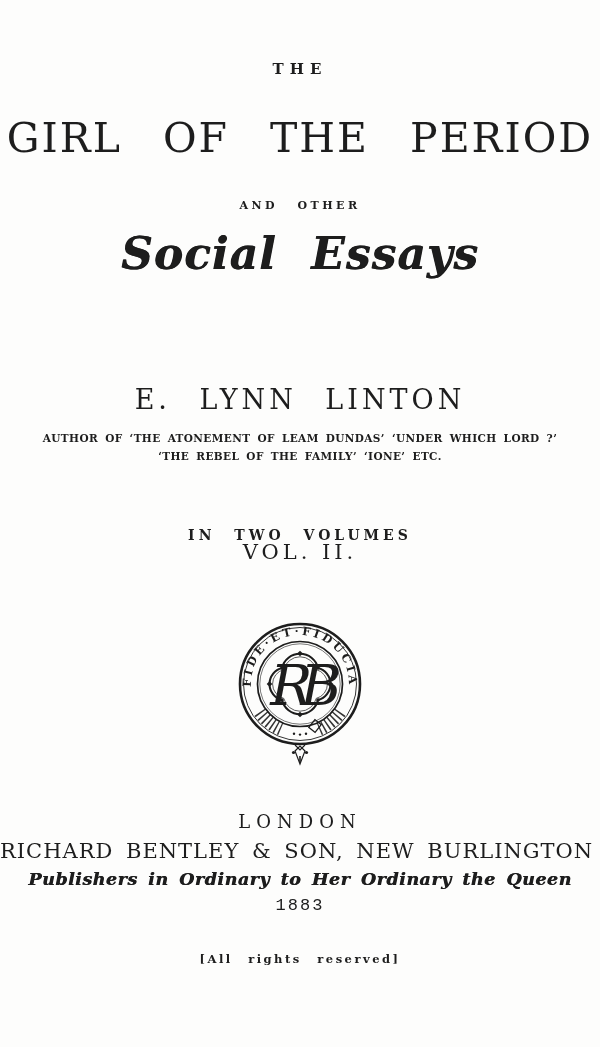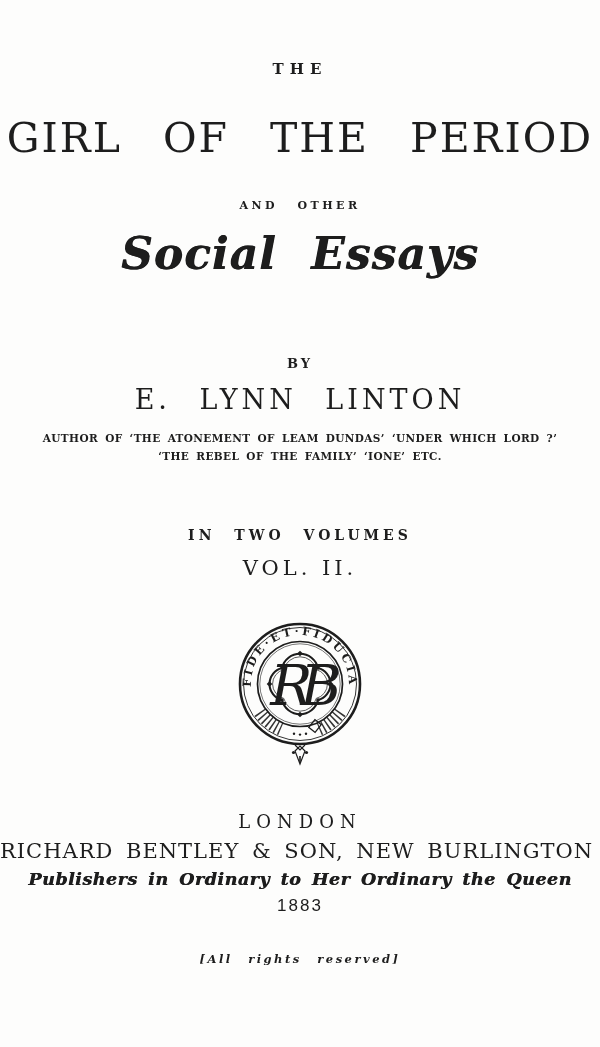--- a/index.html
+++ b/index.html
@@ -51,62 +51,61 @@
   .author-credits-2 { top:450px; }
   .credits {
     font-family:"DejaVu Serif", serif;
     font-size:10.5px; font-weight:700; letter-spacing:0.4px; word-spacing:3px;
   }
   .volumes-note {
     top:527px; font-family:"DejaVu Serif", serif;
     font-size:14px; font-weight:700; letter-spacing:4px; word-spacing:10px;
   }
   .volume-number {
-    top:556px; font-family:"DejaVu Serif", serif;
+    top:540px; font-family:"DejaVu Serif", serif;
     font-size:21px; font-weight:500; letter-spacing:4px;
   }
   .emblem {
     position:absolute; top:612px; left:50%;
     transform:translateX(-50%);
   }
   .imprint-city {
     top:811px; font-family:"DejaVu Serif", serif;
     font-size:18px; font-weight:500; letter-spacing:6px;text-align:center;
   }
   .imprint-publisher {
     top:839px; font-family:"DejaVu Serif", serif;
     font-size:21px; letter-spacing:1px; word-spacing:5px;
   }
   .imprint-royal-warrant {
     top:869px; font-size:17.5px; letter-spacing:0.5px; word-spacing:4px;
   }
   .imprint-year {
-    top:896px; font-family:Liberation Sans, sans-serif;
+    top:896px; font-family:Liberation Mono, monospace;
     font-size:17px; letter-spacing:2px;
   }
   .rights-notice {
     top:952px; font-family:"DejaVu Serif", serif;
-    font-style:italic; font-weight:700;
+    font-weight:700;
     font-size:11.5px; letter-spacing:2.5px; word-spacing:9px;
   }
 </style>
 </head>
 <body>
 
 <div class="page">
 
   <div class="line series-half-title">THE</div>
 
   <div class="line book-title">GIRL OF THE PERIOD</div>
 
   <div class="line subtitle-conjunction">AND OTHER</div>
 
   <div class="line subtitle blackletter">Social Essays</div>
 
-  <div class="line byline-label">BY</div>
 
   <div class="line credits author-credits-1">AUTHOR OF ‘THE ATONEMENT OF LEAM DUNDAS’ ‘UNDER WHICH LORD ?’</div>
 
   <div class="line author-name">E. LYNN LINTON</div>
 
   <div class="line credits author-credits-2">‘THE REBEL OF THE FAMILY’ ‘IONE’ ETC.</div>
 
   <div class="line volumes-note">IN TWO VOLUMES</div>
 
   <div class="line volume-number">VOL. II.</div>

